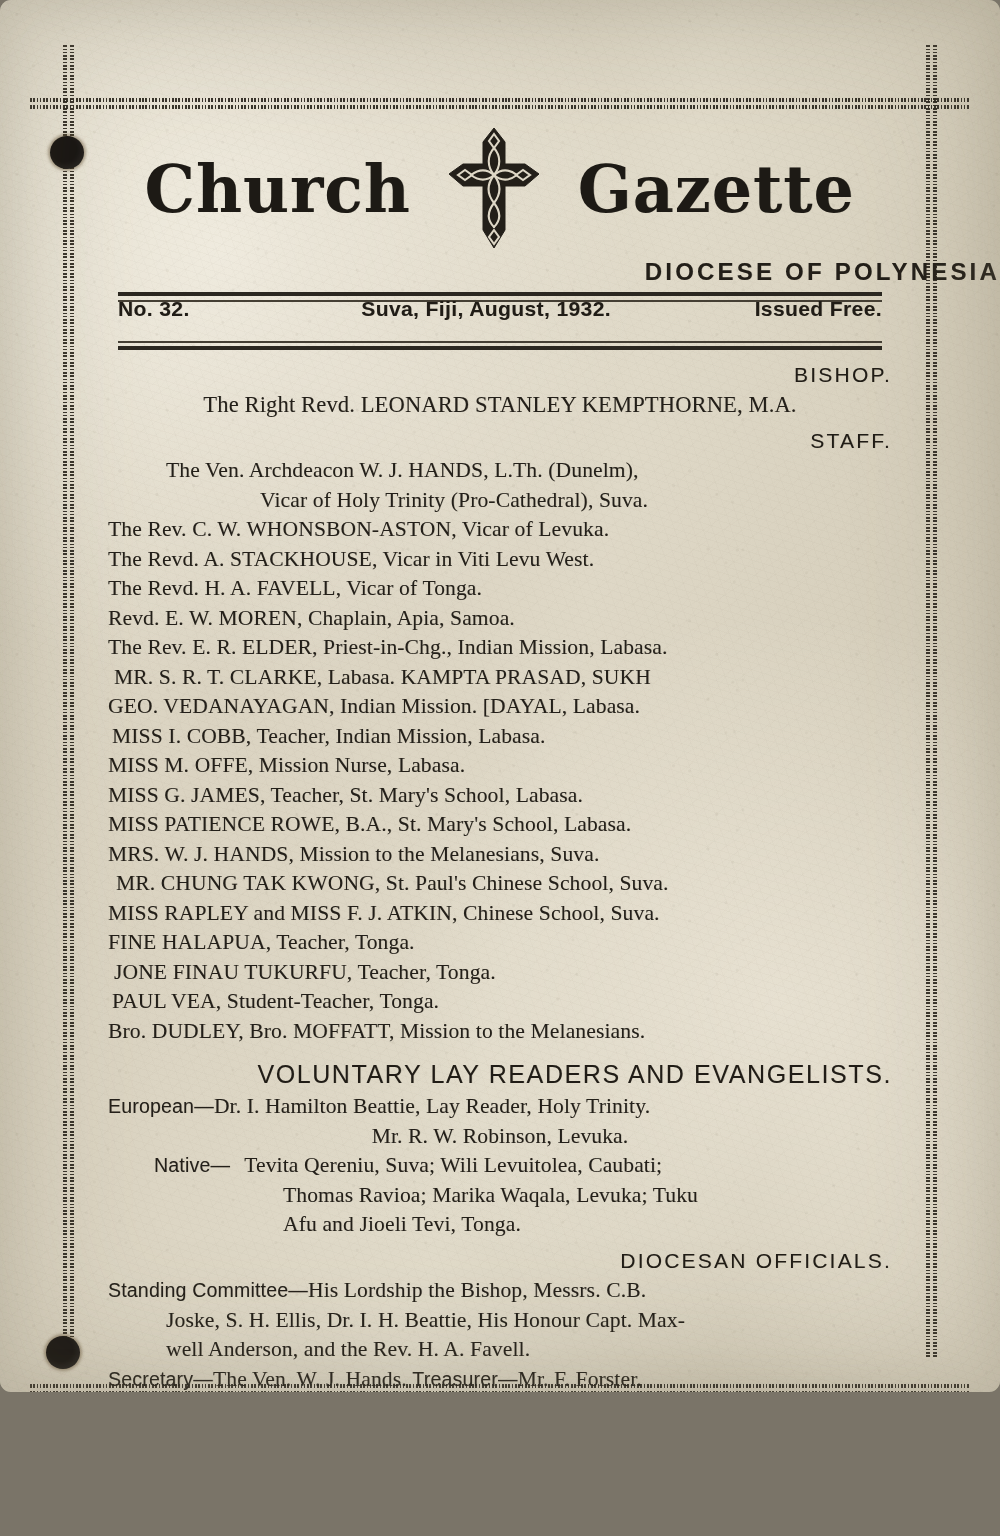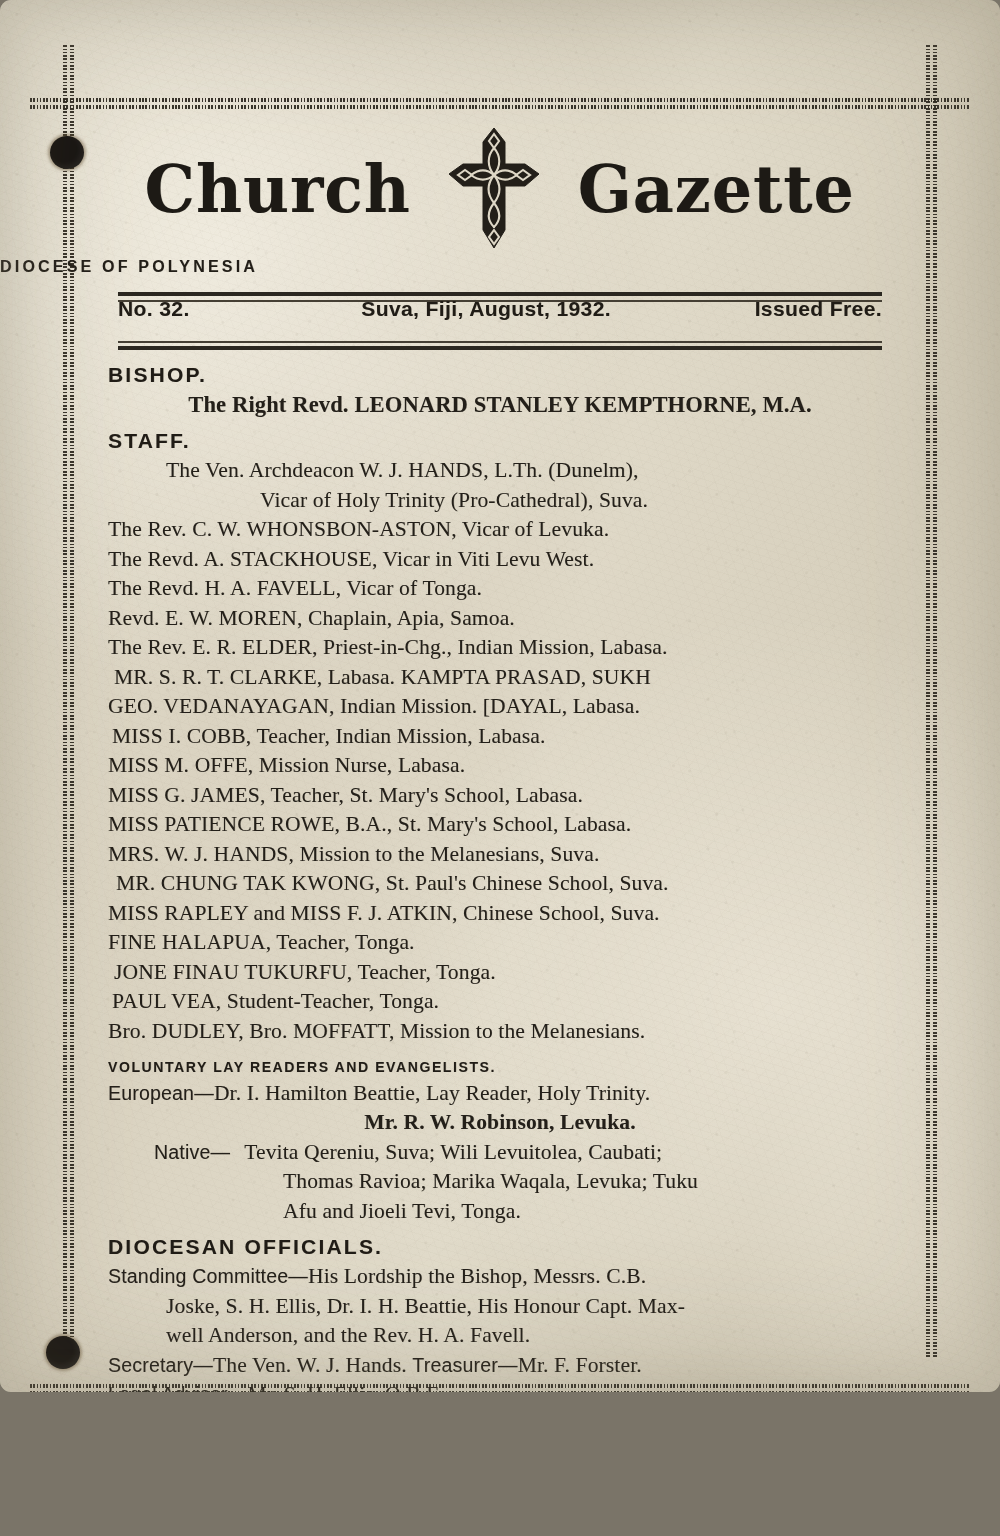--- a/index.html
+++ b/index.html
@@ -123,24 +123,24 @@
     font-family: "DejaVu Serif", serif;
     font-weight: 700;
     font-style: normal;
   }
   .cross-wrap { width: 104px; display: flex; justify-content: center; }
 
   .subtitle {
     position: absolute;
     left: 0; right: 0;
     top: 258px;
-    text-align: left;
-    font-family: "Liberation Sans", "DejaVu Sans", sans-serif;
-    font-weight: 700;
-    font-size: 16px;
+    text-align: right;
+    font-family: "Liberation Sans", "DejaVu Sans", sans-serif;
+    font-weight: 700;
+    font-size: 24px;
     letter-spacing: 3.2px;
     color: #221e18;
   }
 
   
   .rule-thick {
     position: absolute;
     left: 118px; right: 118px;
     height: 4px;
     background: #2b2720;
@@ -167,42 +167,42 @@
   .issue-row .mid { flex: 0 0 auto; margin-left: 28px; }
 
   
   .content {
     position: absolute;
     left: 108px;
     right: 108px;
     top: 362px;
   }
   .sec-head {
-    text-align: left;
-    font-family: "Liberation Sans", "DejaVu Sans", sans-serif;
-    font-weight: 700;
+    text-align: right;
+    font-family: "Liberation Sans", "DejaVu Sans", sans-serif;
+    font-weight: 400;
     font-size: 21px;
     letter-spacing: 2.2px;
     color: #201c16;
     margin: 0 0 2px 0;
     line-height: 1.25;
   }
-  .sec-head.wide { letter-spacing: 1.6px; font-size: 14px; }
+  .sec-head.wide { letter-spacing: 1.6px; font-size: 25px; }
   .gap-sm { height: 8px; }
   .gap-md { height: 13px; }
 
   .ln {
     font-family: "Liberation Serif", "DejaVu Serif", serif;
     font-size: 21.5px;
     line-height: 29.5px;
     color: #231f19;
     white-space: nowrap;
     letter-spacing: .15px;
   }
-  .ln.c   { text-align: center; font-weight: bold; }
+  .ln.c   { text-align: center; }
   .ln.i1  { padding-left: 58px; }
   .ln.i3  { padding-left: 152px; }
   .ln.i4  { padding-left: 175px; }
   .ln.bigger { font-size: 22.5px; }
   .lbl {
     font-family: "Liberation Sans", "DejaVu Sans", sans-serif;
     font-weight: 400;
     font-size: 19.5px;
     letter-spacing: .2px;
   }

